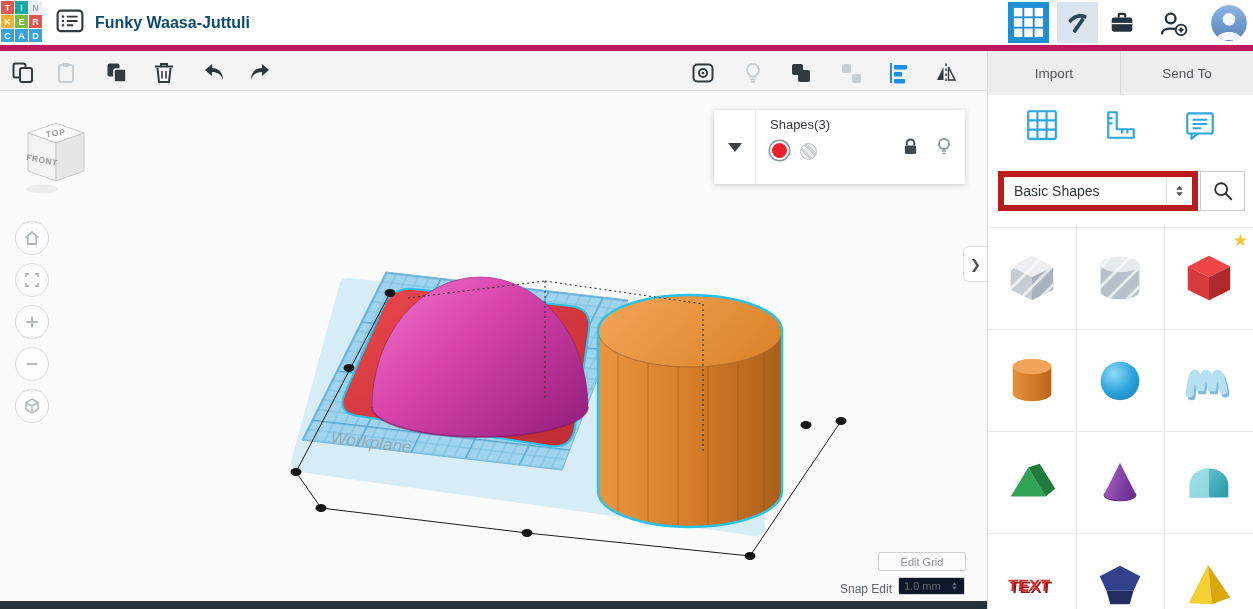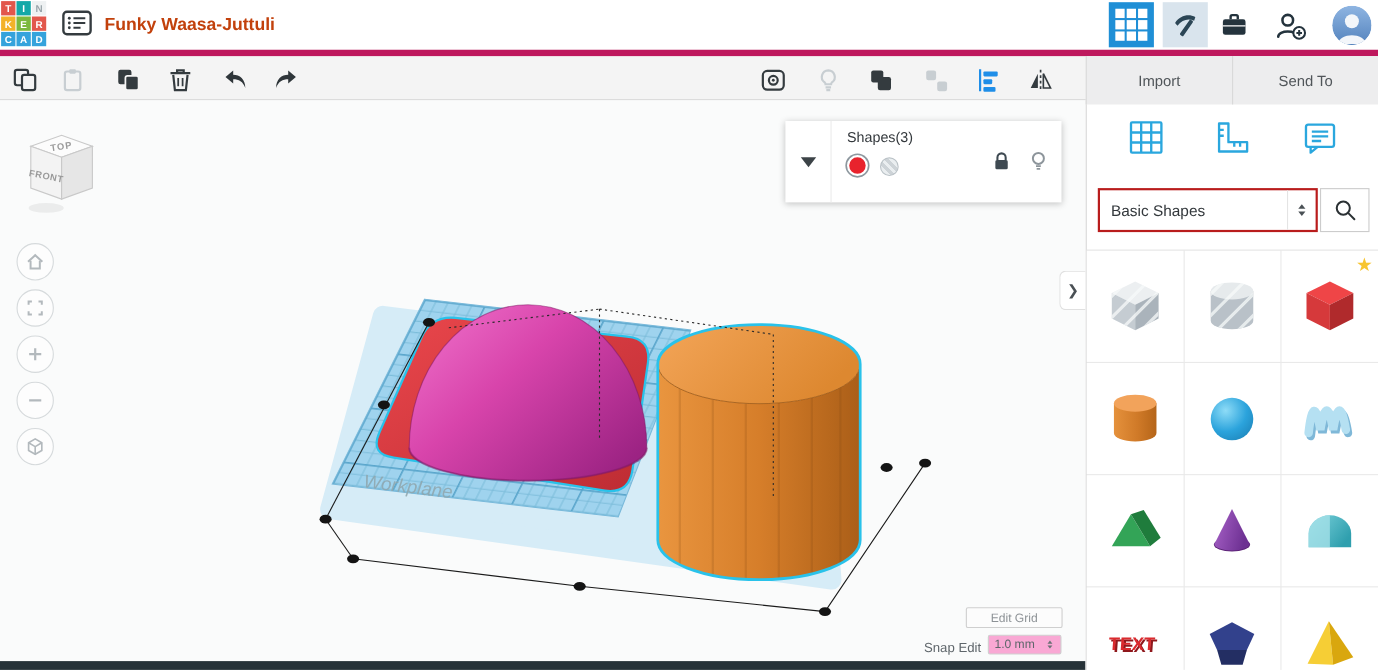--- a/index.html
+++ b/index.html
@@ -9,21 +9,21 @@
   #root{position:relative;width:1253px;height:609px;overflow:hidden;background:#fff}
 
   
   .topbar{position:absolute;left:0;top:0;width:1253px;height:45px;background:#fff;z-index:30}
   .logo{position:absolute;left:1px;top:1px;width:43px;height:43px;display:grid;grid-template-columns:repeat(3,13px);grid-template-rows:repeat(3,13px);gap:1px;cursor:pointer}
   .logo span{display:flex;align-items:center;justify-content:center;font-size:9px;font-weight:bold;color:#fff}
   .t0{background:#e2574c}.t1{background:#14a8a8}.t2{background:#eef1f2;color:#9aa5ab !important}
   .t3{background:#f3b229}.t4{background:#7cb93e}.t5{background:#e2574c}
   .t6{background:#35a3dc}.t7{background:#35a3dc}.t8{background:#35a3dc}
   .doc-btn{position:absolute;left:56px;top:9px;width:28px;height:26px;cursor:pointer}
-  .title{position:absolute;left:95px;top:0;height:45px;line-height:45px;font-size:16px;font-weight:bold;color:#c2410c}
+  .title{position:absolute;left:95px;top:0;height:45px;line-height:45px;font-size:16px;font-weight:bold;color:#0c4a6e}
   .tb-right-btn{position:absolute;top:2px;width:41px;height:41px;display:flex;align-items:center;justify-content:center;cursor:pointer}
   .grid-btn{left:1008px;background:#1f8fd6}
   .pick-btn{left:1057px;background:#d9e4ed}
   .case-btn{left:1104px;top:5px;width:36px;height:36px}
   .person-btn{left:1152px;top:5px;width:42px;height:36px}
   .avatar{position:absolute;left:1211px;top:5px;width:36px;height:36px;border-radius:50%;overflow:hidden;cursor:pointer}
 
   
   .toolbar{position:absolute;left:0;top:45px;width:1253px;height:46px;background:#f4f4f4;border-top:6px solid #be185d;border-bottom:1px solid #dcdcdc;z-index:25}
   .tool-ic{position:absolute;top:9px;width:26px;height:26px;display:flex;align-items:center;justify-content:center;cursor:pointer}
@@ -31,39 +31,39 @@
   .tool-actions .act{flex:1;display:flex;align-items:center;justify-content:center;font-size:13.5px;color:#505559;background:#ededee;border-left:1px solid #d9d9d9;cursor:pointer}
 
   
   .canvas{position:absolute;left:0;top:91px;width:987px;height:518px;background:#fafbfb;overflow:hidden}
   .scene{position:absolute;left:0;top:0}
   .viewcube{position:absolute;left:20px;top:26px;cursor:pointer}
   .navcol .navbtn{position:absolute;left:15px;width:34px;height:34px;border:1px solid #d6dadc;border-radius:50%;background:#fdfdfd;display:flex;align-items:center;justify-content:center;cursor:pointer}
   .darkstrip{position:absolute;left:0;top:510px;width:987px;height:8px;background:#263238}
   .editgrid{position:absolute;left:878px;top:461px;width:88px;height:19px;border:1px solid #cfcfcf;border-radius:2px;background:#fcfcfc;font-size:11px;color:#8d9296;display:flex;align-items:center;justify-content:center;cursor:pointer}
   .snaplabel{position:absolute;left:826px;top:491px;width:66px;font-size:12px;color:#5f666b;text-align:right}
-  .snapdrop{position:absolute;left:898px;top:486px;width:67px;height:18px;border:1px solid #cfcfcf;background:#f9a8d4;border-radius:2px;display:flex;align-items:center;justify-content:space-between;padding:0 5px;font-size:11px;color:#5f666b;cursor:pointer}
+  .snapdrop{position:absolute;left:898px;top:486px;width:67px;height:18px;border:1px solid #cfcfcf;background:#0f172a;border-radius:2px;display:flex;align-items:center;justify-content:space-between;padding:0 5px;font-size:11px;color:#5f666b;cursor:pointer}
   .collapse{position:absolute;left:963px;top:246px;width:24px;height:36px;background:#fff;border:1px solid #e0e0e0;border-right:none;border-radius:6px 0 0 6px;display:flex;align-items:center;justify-content:center;font-family:"DejaVu Sans",sans-serif;font-size:13px;color:#4a5055;cursor:pointer}
 
   
   .selpanel{position:absolute;left:714px;top:110px;width:251px;height:74px;background:#fff;box-shadow:0 1px 6px rgba(0,0,0,.22);display:flex;z-index:20}
   .selpanel .ddl{width:42px;border-right:1px solid #ececec;display:flex;align-items:center;justify-content:center;cursor:pointer}
   .selpanel .tri{width:0;height:0;border-left:7px solid transparent;border-right:7px solid transparent;border-top:9px solid #3c4347}
   .selpanel .content{position:relative;flex:1}
   .selpanel .stitle{position:absolute;left:14px;top:7px;font-size:13px;color:#33383c}
   .swatch-red{position:absolute;left:14px;top:31px;width:19px;height:19px;border-radius:50%;background:#e8232d;border:2px solid #fff;box-shadow:0 0 0 1.5px #8d979e;cursor:pointer}
   .swatch-gray{position:absolute;left:44px;top:33px;width:17px;height:17px;border-radius:50%;background:repeating-linear-gradient(45deg,#cdd3d7 0 3px,#eaeef0 3px 6px);border:1px solid #b9c1c6;cursor:pointer}
   .sel-ic{position:absolute;top:27px;cursor:pointer}
 
   
   .rpanel{position:absolute;left:987px;top:91px;width:266px;height:518px;background:#fff;border-left:1px solid #d8d8d8}
   .rp-icons{position:absolute;left:0;top:0;width:100%;height:72px;display:flex;align-items:center;justify-content:space-around;padding:0 14px}
   .rp-icons .ic{cursor:pointer}
   .cat-row{position:absolute;left:10px;top:80px;right:8px;height:40px;display:flex}
-  .catselect{width:201px;height:40px;border:2px solid #b91c1c;background:#fff;display:flex;align-items:center;cursor:pointer}
+  .catselect{width:201px;height:40px;border:6px solid #b91c1c;background:#fff;display:flex;align-items:center;cursor:pointer}
   .catselect .lbl{flex:1;padding-left:10px;font-size:14px;color:#33383c}
   .catselect .spin{width:26px;height:100%;border-left:1px solid #e4e4e4;display:flex;align-items:center;justify-content:center}
   .searchbox{width:45px;height:40px;margin-left:2px;border:1px solid #ccc;background:#fff;display:flex;align-items:center;justify-content:center;cursor:pointer}
   .shapegrid{position:absolute;left:0;top:136px;right:0;bottom:0;display:grid;grid-template-columns:repeat(3,1fr);grid-auto-rows:101px;gap:1px;background:#e9e9e9;border-top:1px solid #e9e9e9}
   .cell{position:relative;background:#fff;display:flex;align-items:center;justify-content:center;cursor:pointer}
   .cell .star{position:absolute;top:2px;right:5px;font-size:17px;color:#f7c531}
 </style>
 </head>
 <body>
 

